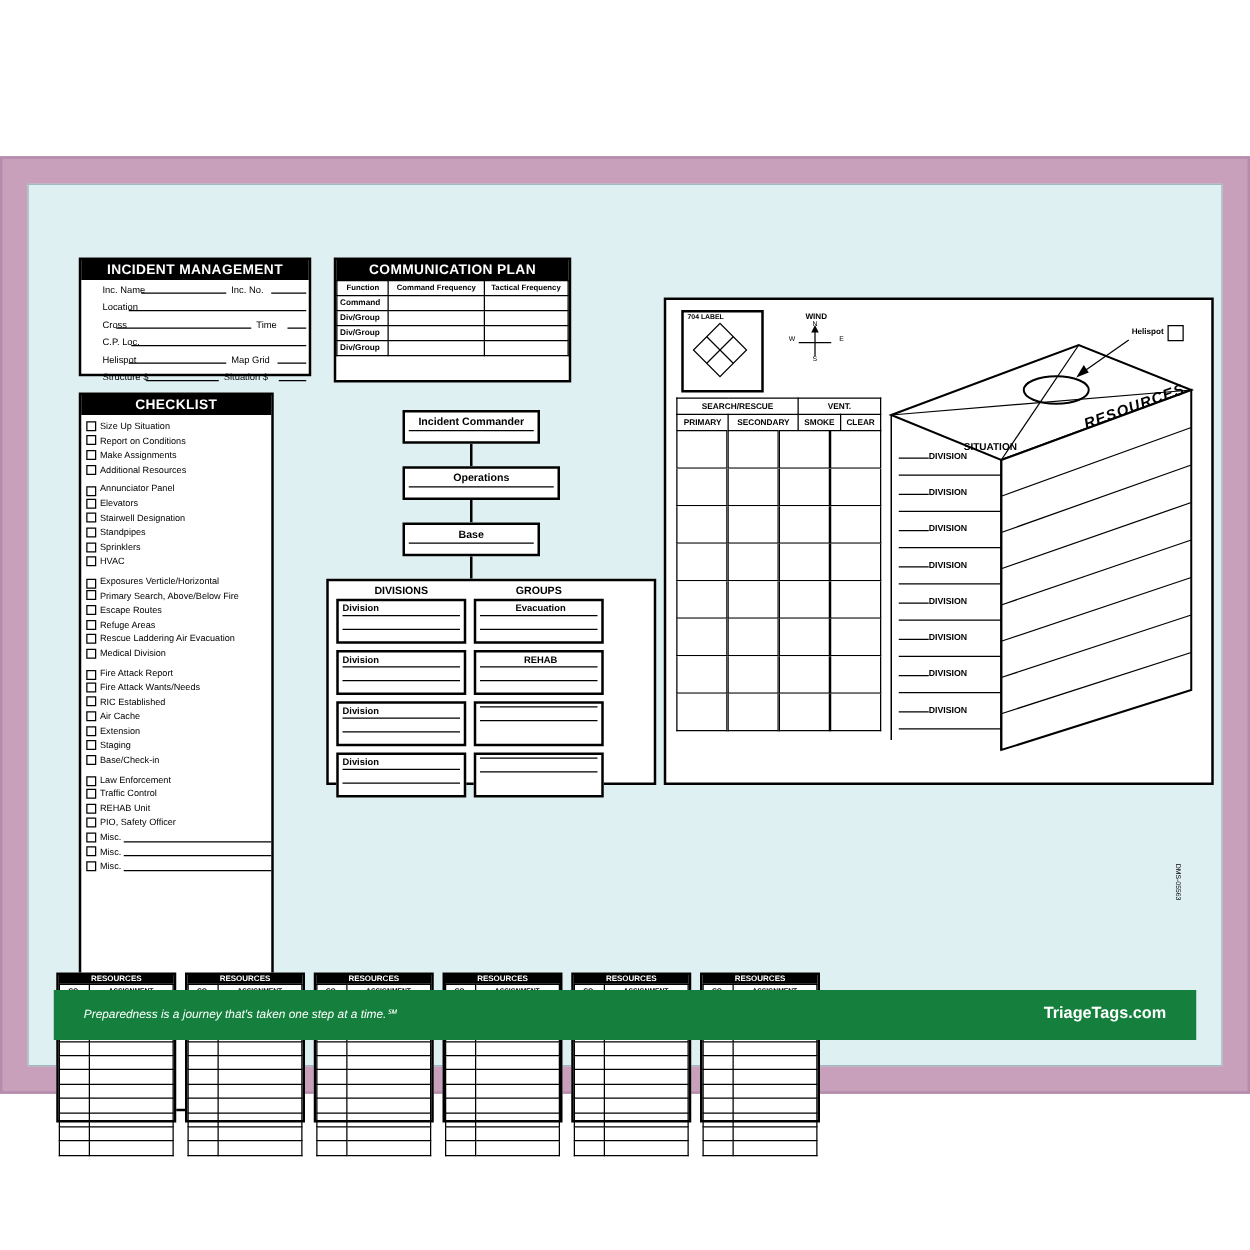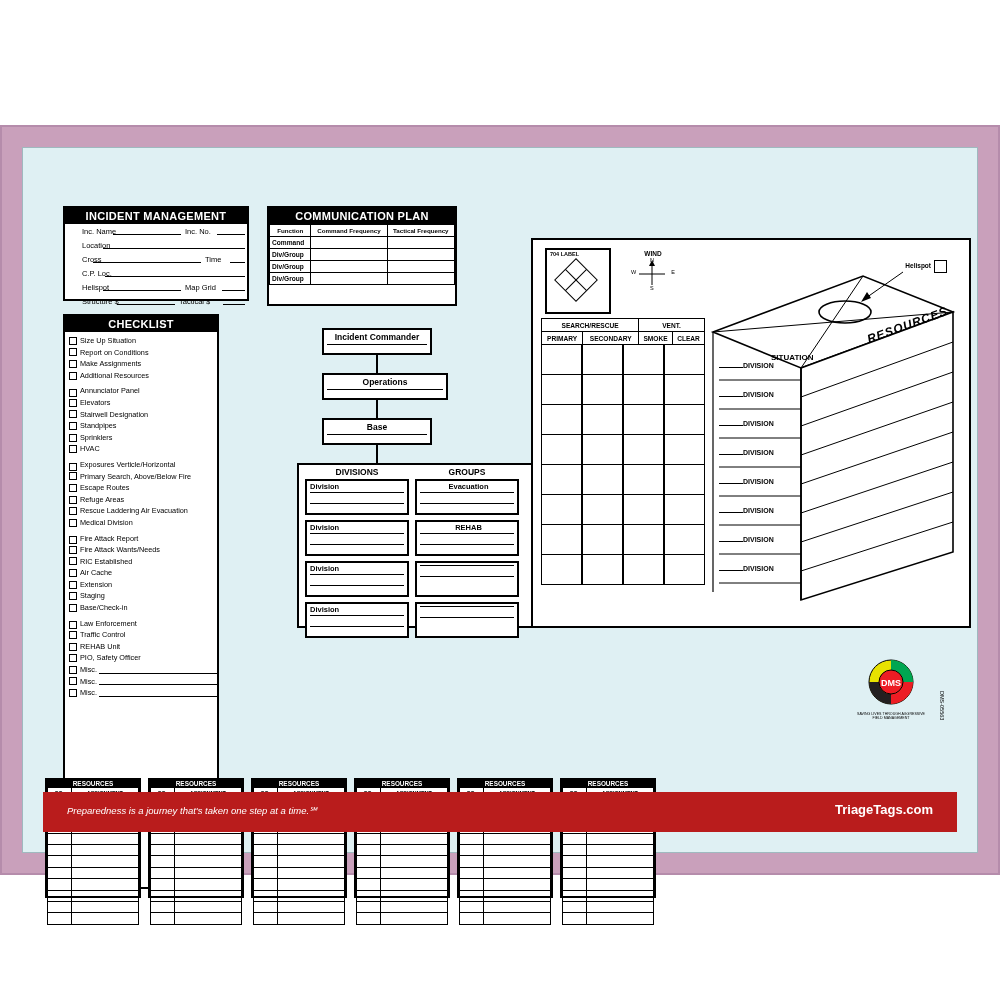--- a/index.html
+++ b/index.html
@@ -44,21 +44,21 @@
   
   .orgbox{position:absolute;background:#fff;border:2px solid #000;box-sizing:border-box;
           font-size:8.5px;font-weight:bold;text-align:center;}
   .orgbox .cap{padding-top:2px;}
   .orgbox .fill{border-top:1px solid #000;height:10px;margin:2px 3px 0 3px;}
   .vline{position:absolute;width:2px;background:#000;}
   #ic{left:283px;top:150px;width:110px;height:27px;}
   #ops{left:283px;top:195px;width:126px;height:27px;}
   #base{left:283px;top:240px;width:110px;height:27px;}
   
-  #dg{left:222px;top:285px;width:264px;height:165px;margin-left:36px;}
+  #dg{left:222px;top:285px;width:264px;height:165px;}
   .dgh{position:absolute;top:2px;font-size:8.5px;font-weight:bold;text-align:center;}
   .slot{position:absolute;background:#fff;border:2px solid #000;box-sizing:border-box;font-size:7.5px;font-weight:bold;}
   .slot .t{padding:1px 0 0 3px;}
   .slot .u{border-top:1px solid #000;height:9px;margin:1px 3px 0 3px;}
   
   #bldg{left:492px;top:60px;width:440px;height:390px;}
   #srtbl{position:absolute;left:8px;top:78px;width:164px;}
   #srtbl table{border-collapse:collapse;width:100%;font-size:6.6px;text-align:center;}
   #srtbl td{border:1px solid #000;height:10px;font-weight:bold;}
   .floorgrid{position:absolute;left:8px;top:104px;width:164px;}
@@ -68,21 +68,21 @@
   .divlbl{position:absolute;font-size:7px;font-weight:bold;}
   
   .res{position:absolute;top:600px;width:96px;height:120px;background:#fff;border:2px solid #000;box-sizing:border-box;}
   .res .rh{background:#000;color:#fff;text-align:center;font-size:6.4px;font-weight:bold;}
   .res table{border-collapse:collapse;width:100%;font-size:5.6px;}
   .res td{border:1px solid #000;height:8.4px;}
   .res td.h{font-weight:bold;text-align:center;font-size:5.4px;}
   
   #title{position:absolute;left:430px;top:24px;font-size:30px;font-weight:bold;letter-spacing:-0.5px;color:#000;}
   
-  #footer{position:absolute;left:20px;right:20px;bottom:20px;height:40px;background:#b91c1c;}
+  #footer{position:absolute;left:20px;right:20px;bottom:20px;height:40px;background:#15803d;}
   #footer .tag{position:absolute;left:24px;top:12px;color:#fff;font-size:9.5px;font-style:italic;}
   #footer .site{position:absolute;right:24px;top:10px;color:#fff;font-size:13px;font-weight:bold;}
   
   #logo{position:absolute;right:36px;bottom:74px;width:68px;height:62px;}
   .sidecode{position:absolute;right:16px;bottom:74px;font-size:5.5px;writing-mode:vertical-rl;}
 </style>
 </head>
 <body>
 
 <div id="board">
@@ -116,21 +116,21 @@
           </div>
           <div class="ii-row">
             <span class="lbl">Helispot</span>
             <span class="ii-line" style="left:38px;width:78px;"></span>
             <span style="position:absolute;left:120px;top:3px;">Map Grid</span>
             <span class="ii-line" style="left:157px;width:23px;"></span>
           </div>
           <div class="ii-row">
             <span class="lbl">Structure $</span>
             <span class="ii-line" style="left:52px;width:58px;"></span>
-            <span style="position:absolute;left:114px;top:3px;">Tactical $</span>
+            <span style="position:absolute;left:114px;top:3px;">Situation $</span>
             <span class="ii-line" style="left:158px;width:22px;"></span>
           </div>
         </div>
       </div>
 
       <div class="box" id="checklist">
         <div class="hdr">CHECKLIST</div>
         <div id="ck-list" style="padding-top:3px;">
             <div class="ck">
               <span class="bx"></span>
@@ -828,31 +828,20 @@
                 </tr>
                 <tr>
                   <td></td>
                   <td></td>
                 </tr>
               </tbody>
             </table>
           </div>
         </div>
 
-      <div id="logo">
-        <svg width="68" height="50" viewBox="0 0 68 50">
-          <circle cx="34" cy="24" r="22" fill="#e8e200" stroke="#000" stroke-width="1"></circle>
-          <path d="M34 2 A22 22 0 0 1 56 24 L46 24 A12 12 0 0 0 34 12 Z" fill="#00a651"></path>
-          <path d="M56 24 A22 22 0 0 1 34 46 L34 36 A12 12 0 0 0 46 24 Z" fill="#ed1c24"></path>
-          <path d="M34 46 A22 22 0 0 1 12 24 L22 24 A12 12 0 0 0 34 36 Z" fill="#231f20"></path>
-          <circle cx="34" cy="24" r="12" fill="#ed1c24" stroke="#000" stroke-width="1"></circle>
-          <text x="34" y="28" font-size="9" font-family="Liberation Sans, sans-serif" font-weight="bold" fill="#fff" text-anchor="middle">DMS</text>
-        </svg>
-        <div style="font-size:3.6px;text-align:center;line-height:4.4px;">SAVING LIVES THROUGH AGGRESSIVE FIELD MANAGEMENT</div>
-      </div>
       <div class="sidecode">DMS-05563</div>
 
     </div>
 
     <div id="footer">
       <div class="tag">Preparedness is a journey that's taken one step at a time.℠</div>
       <div class="site">TriageTags.com</div>
     </div>
   </div>
 </div>

